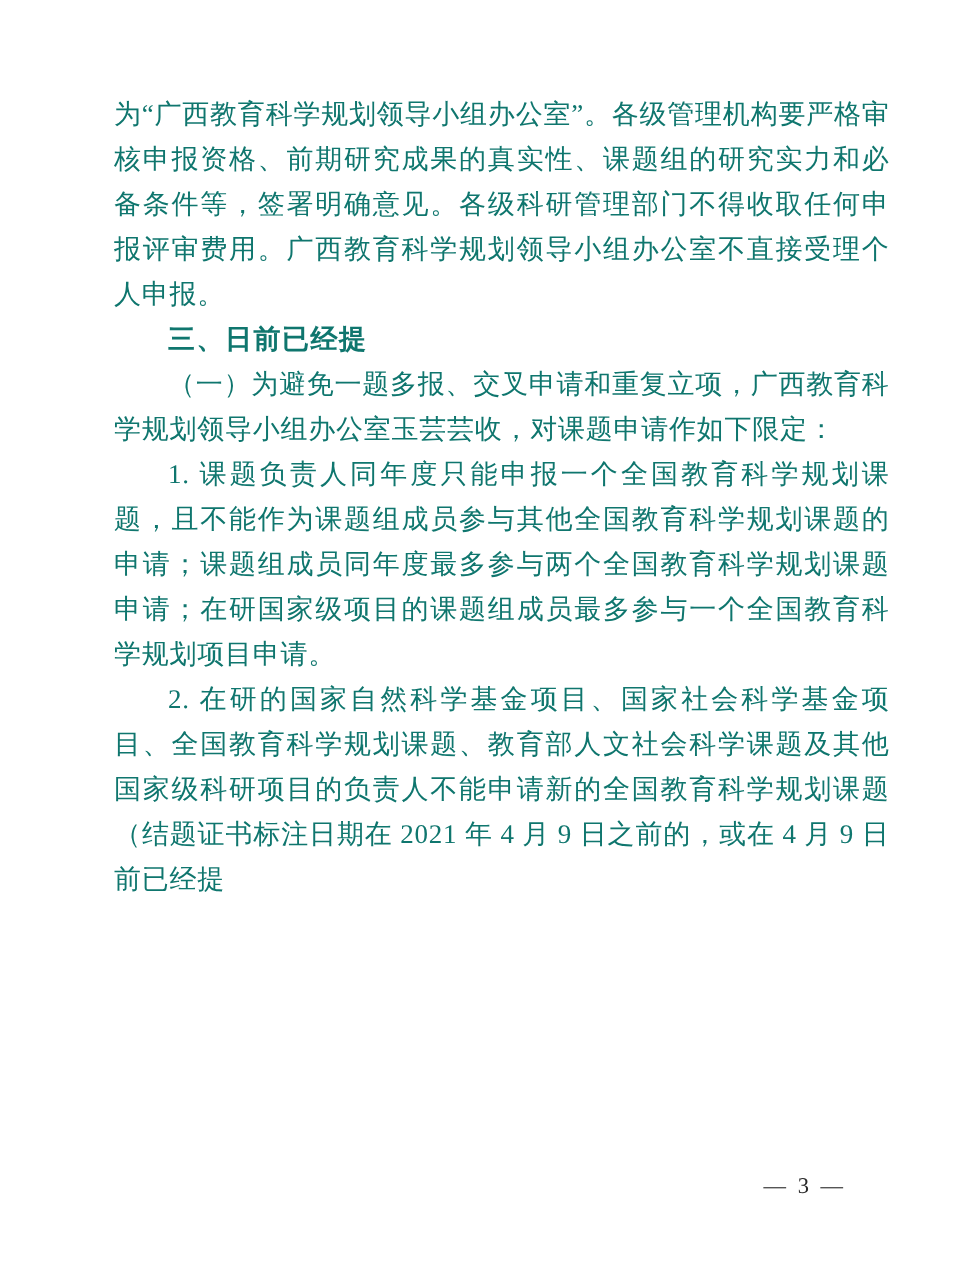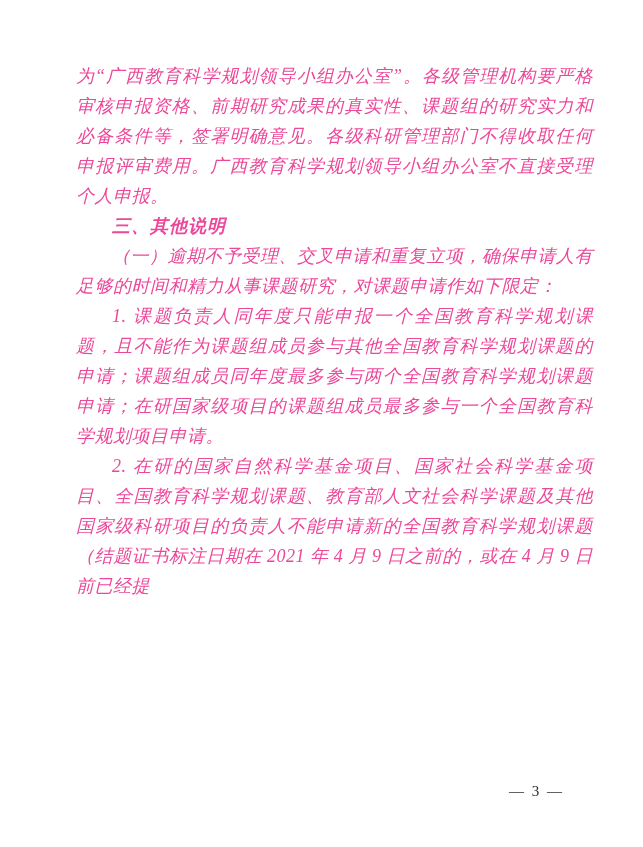--- a/index.html
+++ b/index.html
@@ -20,23 +20,22 @@
     left: 76px;
     top: 61px;
     width: 517px;
   }
   .para {
     margin: 0;
     font-size: 18px;
     line-height: 30px;
     letter-spacing: 0.5px;
     text-align: justify;
-    color: #ec4899;
+    color: #0f766e;
     word-break: break-all;
-    font-style: italic;
   }
   .para.indent {
     text-indent: 2em;
   }
   .para.heading {
     text-indent: 2em;
     font-weight: 700;
     font-family: "Liberation Sans", "DejaVu Sans", sans-serif;
     letter-spacing: 1px;
   }
@@ -53,21 +52,21 @@
     font-family: "Liberation Serif", "DejaVu Serif", serif;
   }
 </style>
 </head>
 <body>
 
 <div class="page">
 
   <div class="text-block">
     <p class="para">为“广西教育科学规划领导小组办公室”。各级管理机构要严格审核申报资格、前期研究成果的真实性、课题组的研究实力和必备条件等，签署明确意见。各级科研管理部门不得收取任何申报评审费用。广西教育科学规划领导小组办公室不直接受理个人申报。</p>
-    <p class="para heading">三、其他说明</p>
-    <p class="para indent">（一）逾期不予受理、交叉申请和重复立项，确保申请人有足够的时间和精力从事课题研究，对课题申请作如下限定：</p>
+    <p class="para heading">三、日前已经提</p>
+    <p class="para indent">（一）为避免一题多报、交叉申请和重复立项，广西教育科学规划领导小组办公室玉芸芸收，对课题申请作如下限定：</p>
     <p class="para indent">1. 课题负责人同年度只能申报一个全国教育科学规划课题，且不能作为课题组成员参与其他全国教育科学规划课题的申请；课题组成员同年度最多参与两个全国教育科学规划课题申请；在研国家级项目的课题组成员最多参与一个全国教育科学规划项目申请。</p>
     <p class="para indent">2. 在研的国家自然科学基金项目、国家社会科学基金项目、全国教育科学规划课题、教育部人文社会科学课题及其他国家级科研项目的负责人不能申请新的全国教育科学规划课题（结题证书标注日期在 2021 年 4 月 9 日之前的，或在 4 月 9 日前已经提</p>
   </div>
 
   <div class="footer">— 3 —</div>
 
 </div>
 
 </body></html>

